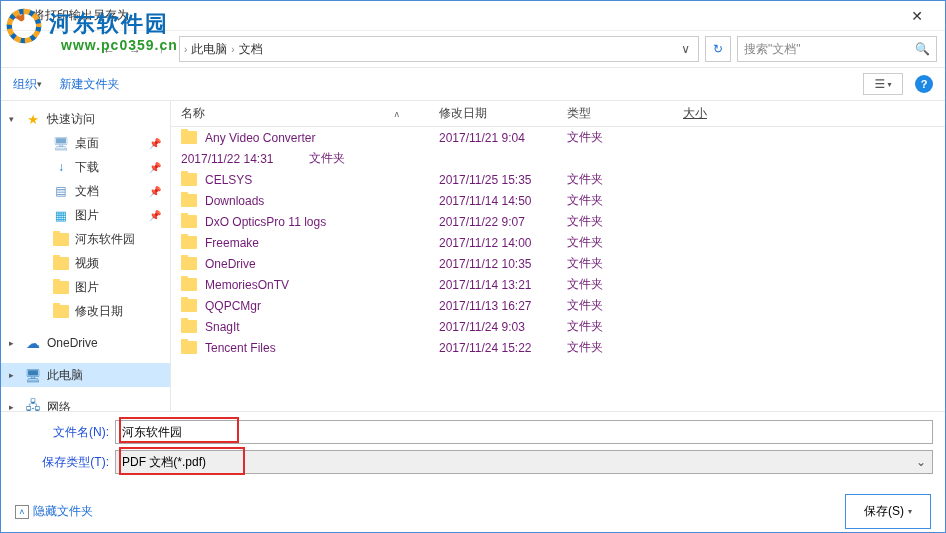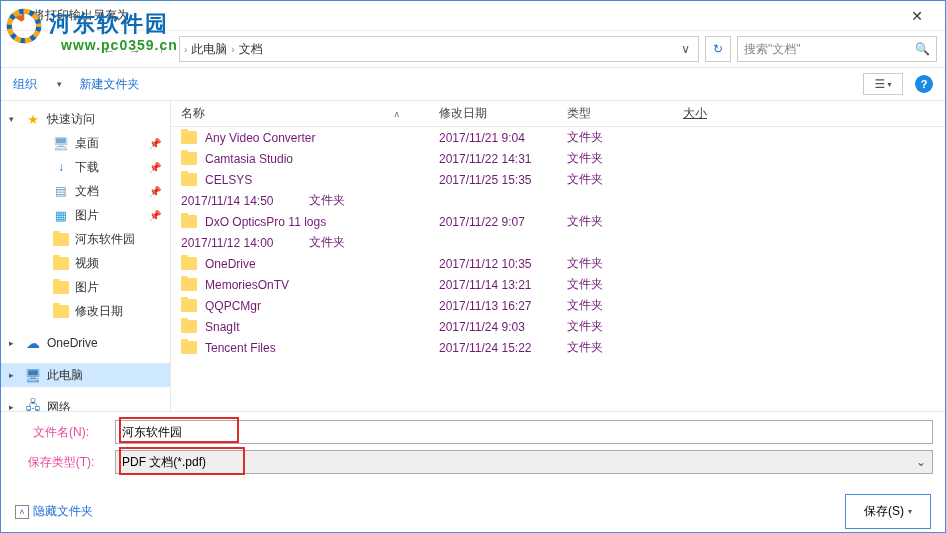--- a/index.html
+++ b/index.html
@@ -21,21 +21,21 @@
 .breadcrumb { flex: 1; height: 26px; border: 1px solid #ccc; background: #fff; display: flex; align-items: center; padding: 0 4px; gap: 4px; }
 .breadcrumb .bc-part { color: #333; }
 .breadcrumb .bc-sep { color: #888; font-size: 10px; }
 .breadcrumb .bc-drop { margin-left: auto; color: #555; padding: 0 4px; }
 .refresh-btn { width: 26px; height: 26px; border: 1px solid #ccc; display: flex; align-items: center; justify-content: center; color: #1e6fd6; }
 .searchbox { width: 200px; height: 26px; border: 1px solid #ccc; display: flex; align-items: center; padding: 0 6px; color: #888; }
 .searchbox .ph { flex: 1; }
 .searchbox .search-icon { color: #555; }
 
 .toolbar { height: 34px; display: flex; align-items: center; padding: 0 12px; gap: 18px; border-top: 1px solid #e8e8e8; border-bottom: 1px solid #e8e8e8; background: #fff; }
-.toolbar .tbitem { color: #1e6fd6; display: flex; align-items: center; gap: 20px; }
+.toolbar .tbitem { color: #1e6fd6; display: flex; align-items: center; gap: 0; }
 .toolbar .right { margin-left: auto; display: flex; gap: 12px; align-items: center; }
 .viewbtn { width: 40px; height: 22px; border: 1px solid #ccc; display: flex; align-items: center; justify-content: center; gap: 2px; color: #555; }
 .help-icon { width: 18px; height: 18px; border-radius: 50%; background: #1e88e5; color: #fff; display: flex; align-items: center; justify-content: center; font-weight: bold; font-size: 11px; }
 
 .body-area { display: flex; height: 310px; }
 .sidebar { width: 170px; border-right: 1px solid #e8e8e8; padding: 6px 0; overflow: hidden; }
 .side-item { display: flex; align-items: center; height: 24px; padding-left: 16px; gap: 6px; color: #333; }
 .side-item.header { font-weight: normal; color: #333; padding-left: 8px; }
 .side-item .arrow { width: 10px; color: #555; font-size: 9px; }
 .side-item.noarrow .arrow { visibility: hidden; }
@@ -65,21 +65,21 @@
 .star-icon { color: #f5b400; font-size: 13px; }
 .disk-icon { color: #7baad2; font-size: 13px; }
 .mon-icon { color: #3a7fb8; font-size: 13px; }
 .cloud-icon { color: #2a76c6; font-size: 14px; }
 .net-icon { color: #3a7fb8; font-size: 13px; }
 .pic-icon { color: #2aa3da; font-size: 13px; }
 .dl-icon { color: #1e6fd6; font-size: 12px; font-weight:bold;}
 
 .bottom-form { padding: 8px 12px 4px; border-top: 1px solid #e8e8e8; }
 .form-row { display: flex; align-items: center; margin-bottom: 6px; }
-.form-row .lbl { width: 102px; text-align: center; padding-right: 6px; color: #ec4899; }
+.form-row .lbl { width: 102px; text-align: right; padding-right: 6px; color: #1d4ed8; }
 .form-row .input, .form-row .select { flex: 1; height: 24px; border: 1px solid #aaa; padding: 0 6px; display: flex; align-items: center; background: #fff; }
 .form-row .select { justify-content: space-between; background: #efefef; }
 .hl-filename { position: absolute; border: 2px solid #e12a2a; pointer-events: none; }
 
 .footer { display: flex; align-items: center; padding: 10px 14px; gap: 10px; }
 .footer .hide-link { display: flex; align-items: center; gap: 4px; color: #1e6fd6; }
 .footer .spacer { flex: 1; }
 .footer .btn { min-width: 86px; height: 35px; border: 1px solid #adadad; background: #e1e1e1; display: flex; align-items: center; justify-content: center; gap:4px;}
 .footer .btn.primary { border: 1px solid #3e8fe5; background: #fff; }
 .drop-tiny { font-size: 8px; color: #555; }
@@ -240,52 +240,56 @@
         <div class="row">
           <div class="col col-name">
             <span class="folder-icon"></span>
             <span>Any Video Converter</span>
           </div>
           <div class="col col-date">2017/11/21 9:04</div>
           <div class="col col-type">文件夹</div>
           <div class="col col-size"></div>
         </div>
         <div class="row">
-          <div class="col col-name">
-            <span class="folder-icon"></span>
-            <span>Camtasia Studio</span>
-          </div>
           <div class="col col-date">2017/11/22 14:31</div>
           <div class="col col-type">文件夹</div>
           <div class="col col-size"></div>
         </div>
         <div class="row">
           <div class="col col-name">
             <span class="folder-icon"></span>
             <span>CELSYS</span>
           </div>
           <div class="col col-date">2017/11/25 15:35</div>
           <div class="col col-type">文件夹</div>
           <div class="col col-size"></div>
         </div>
         <div class="row">
+          <div class="col col-name">
+            <span class="folder-icon"></span>
+            <span>Downloads</span>
+          </div>
           <div class="col col-date">2017/11/14 14:50</div>
           <div class="col col-type">文件夹</div>
           <div class="col col-size"></div>
         </div>
         <div class="row">
           <div class="col col-name">
             <span class="folder-icon"></span>
             <span>DxO OpticsPro 11 logs</span>
           </div>
           <div class="col col-date">2017/11/22 9:07</div>
           <div class="col col-type">文件夹</div>
           <div class="col col-size"></div>
         </div>
         <div class="row">
+          <div class="col col-name">
+            <span class="folder-icon"></span>
+            <span>Freemake</span>
+          </div>
           <div class="col col-date">2017/11/12 14:00</div>
           <div class="col col-type">文件夹</div>
           <div class="col col-size"></div>
         </div>
         <div class="row">
           <div class="col col-name">
             <span class="folder-icon"></span>
             <span>OneDrive</span>
           </div>
           <div class="col col-date">2017/11/12 10:35</div>

